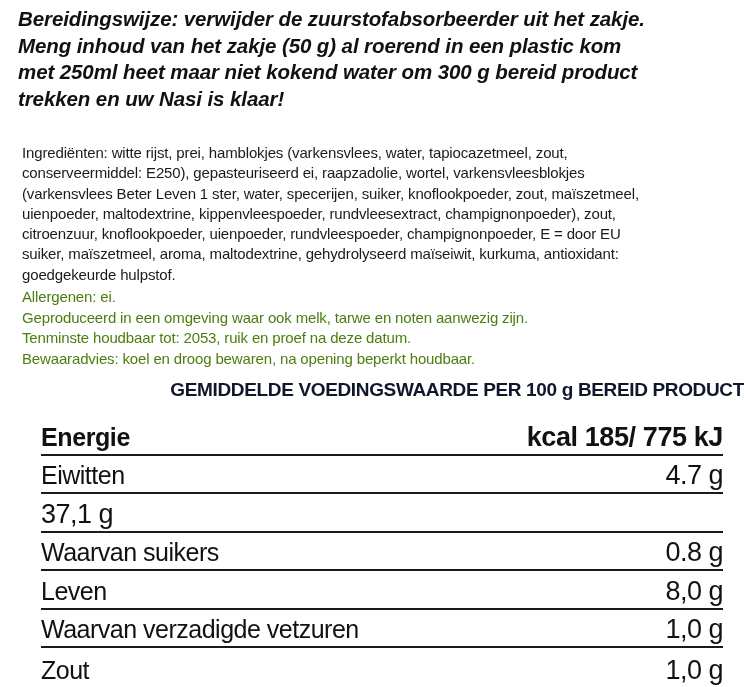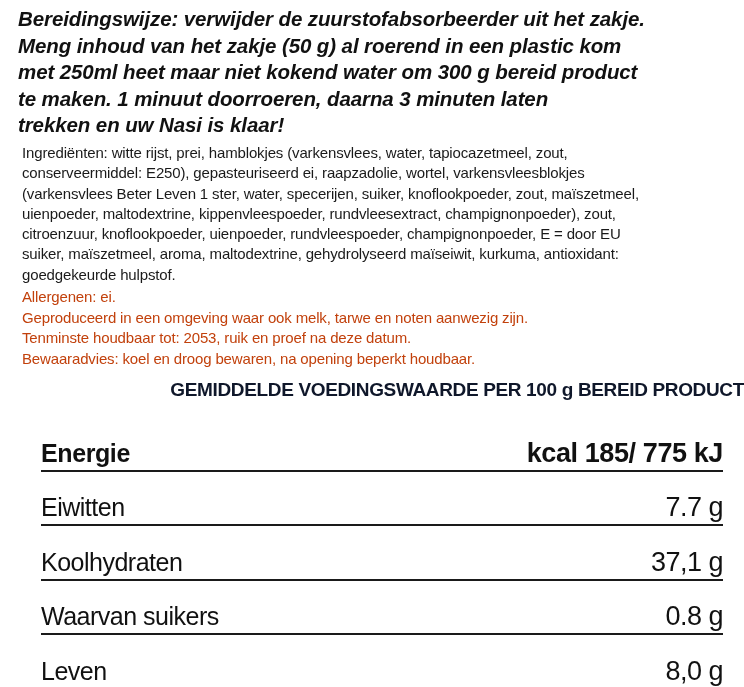--- a/index.html
+++ b/index.html
@@ -64,21 +64,21 @@
   .allergen {
     position: absolute;
     left: 22px;
     top: 287px;
     width: 706px;
     font-family: "Liberation Sans", sans-serif;
     font-weight: 400;
     font-size: 15px;
     line-height: 20.6px;
     letter-spacing: -0.15px;
-    color: #c2410c;
+    color: #4d7c0f;
   }
   .allergen .aline {
     display: block;
     white-space: nowrap;
   }
 
   
   .nutri-header {
     position: absolute;
     left: 0;
@@ -100,21 +100,20 @@
     width: 682px;
   }
 
   .nrow {
     display: flex;
     align-items: flex-end;
     justify-content: space-between;
     height: 38.5px;
     border-bottom: 2px solid #1a1a1a;
     box-sizing: border-box;
-    margin-top: 16px;
   }
   .nrow:last-child {
     border-bottom: none;
   }
 
   .nrow .nlabel {
     font-family: "Liberation Sans", sans-serif;
     font-weight: 400;
     font-size: 25px;
     letter-spacing: -0.5px;
@@ -141,21 +140,20 @@
 </style>
 </head>
 <body>
 
 <div id="label">
 
   <div class="prep">
     <span class="pline">Bereidingswijze: verwijder de zuurstofabsorbeerder uit het zakje.</span>
     <span class="pline">Meng inhoud van het zakje (50 g) al roerend in een plastic kom</span>
     <span class="pline">met 250ml heet maar niet kokend water om 300 g bereid product</span>
-    <span class="pline">te maken. 1 minuut doorroeren, daarna 3 minuten laten</span>
     <span class="pline">trekken en uw Nasi is klaar!</span>
   </div>
 
   <div class="ingredients">
     <span class="iline">Ingrediënten: witte rijst, prei, hamblokjes (varkensvlees, water, tapiocazetmeel, zout,</span>
     <span class="iline">conserveermiddel: E250), gepasteuriseerd ei, raapzadolie, wortel, varkensvleesblokjes</span>
     <span class="iline">(varkensvlees Beter Leven 1 ster, water, specerijen, suiker, knoflookpoeder, zout, maïszetmeel,</span>
     <span class="iline">uienpoeder, maltodextrine, kippenvleespoeder, rundvleesextract, champignonpoeder), zout,</span>
     <span class="iline">citroenzuur, knoflookpoeder, uienpoeder, rundvleespoeder, champignonpoeder, E = door EU</span>
     <span class="iline">suiker, maïszetmeel, aroma, maltodextrine, gehydrolyseerd maïseiwit, kurkuma, antioxidant:</span>
@@ -171,24 +169,23 @@
 
   <div class="nutri-header">GEMIDDELDE VOEDINGSWAARDE PER 100 g BEREID PRODUCT</div>
 
   <div class="nutri-table">
     <div class="nrow is-energy">
       <span class="nlabel">Energie</span>
       <span class="nvalue">kcal 185/ 775 kJ</span>
     </div>
     <div class="nrow">
       <span class="nlabel">Eiwitten</span>
-      <span class="nvalue">7.7 g</span>
-    </div>
-    <div class="nrow">
-      <span class="nlabel">Koolhydraten</span>
+      <span class="nvalue">4.7 g</span>
+    </div>
+    <div class="nrow">
       <span class="nvalue">37,1 g</span>
     </div>
     <div class="nrow">
       <span class="nlabel">Waarvan suikers</span>
       <span class="nvalue">0.8 g</span>
     </div>
     <div class="nrow">
       <span class="nlabel">Leven</span>
       <span class="nvalue">8,0 g</span>
     </div>

